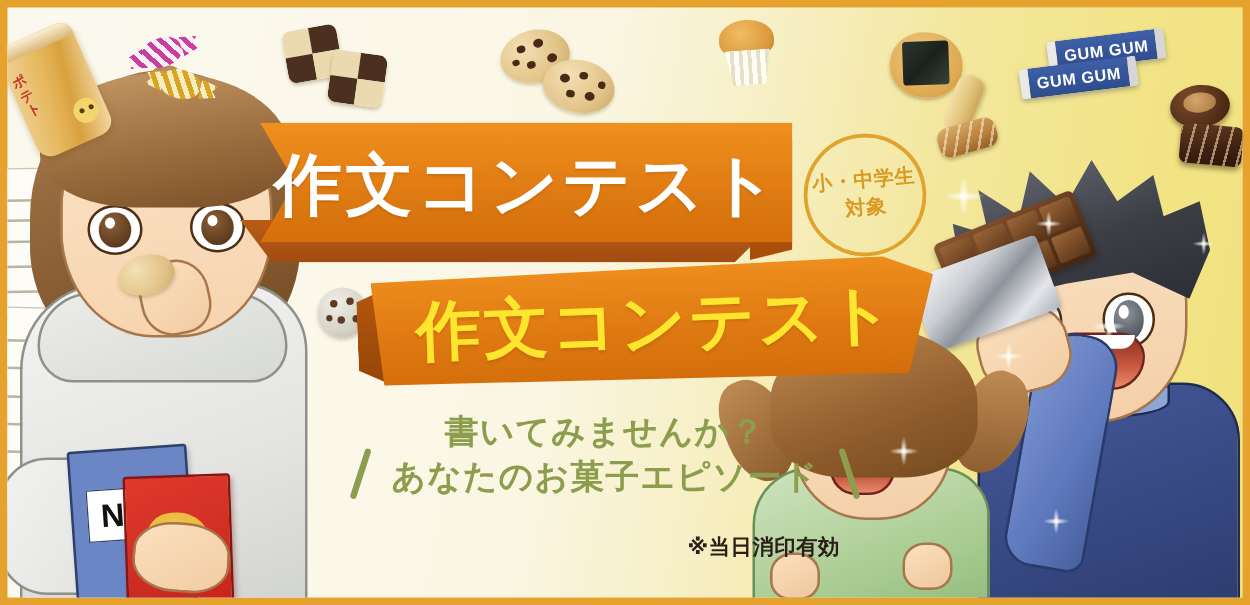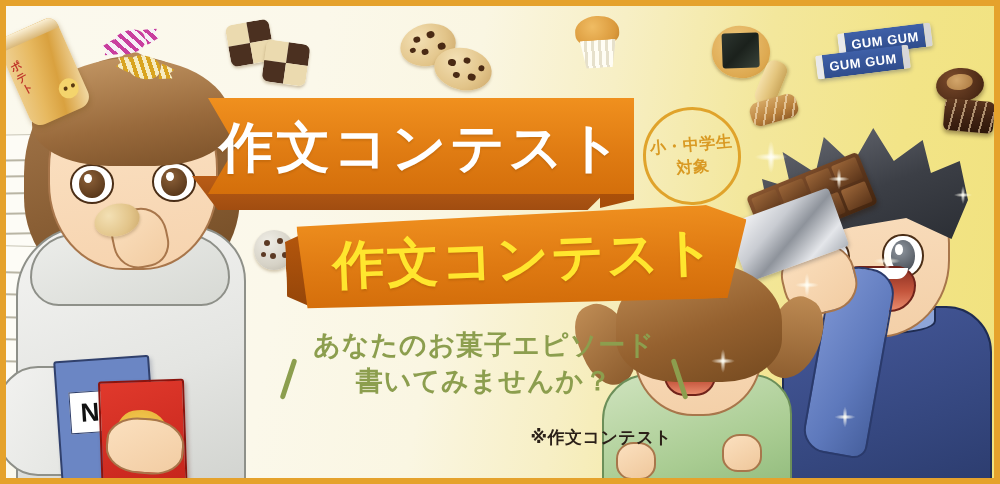--- a/index.html
+++ b/index.html
@@ -589,21 +589,21 @@
 
   <div id="banner2">
     <div class="b2-fold"></div>
     <div class="b2-main"></div>
     <div class="b2-text">作文コンテスト</div>
   </div>
 
   <div id="subtitle">
     <div class="slash l"></div>
     <div class="slash r"></div>
+    <div>書いてみませんか？</div>
     <div>あなたのお菓子エピソード</div>
-    <div>書いてみませんか？</div>
   </div>
 
   <div id="deadline">
-    <div class="dl-note">※作文コンテスト</div>
+    <div class="dl-note">※当日消印有効</div>
   </div>
 
 </div>
 
 </body></html>

